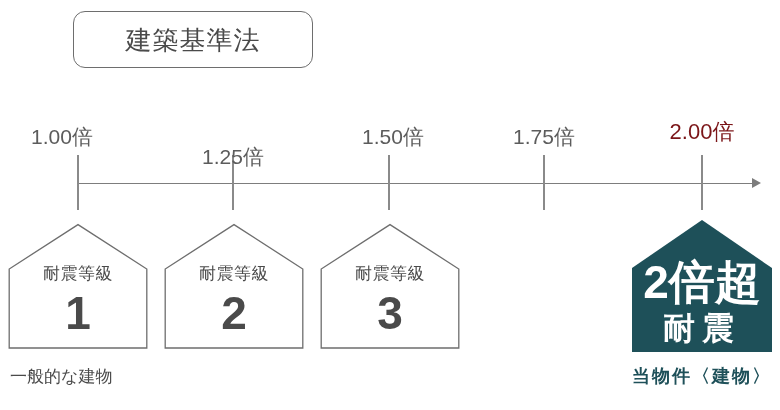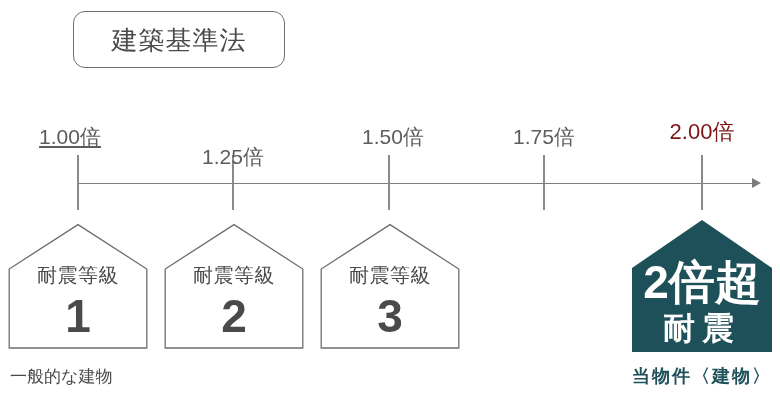--- a/index.html
+++ b/index.html
@@ -16,21 +16,21 @@
     height: 410px;
     background: #ffffff;
     overflow: hidden;
   }
 
   
   .law-badge {
     position: absolute;
     left: 73px;
     top: 11px;
-    width: 212px;
+    width: 240px;
     height: 57px;
     border: 1.4px solid #6e6e6e;
     border-radius: 12px;
     box-sizing: border-box;
     display: flex;
     align-items: center;
     justify-content: center;
   }
   .law-badge-text {
     font-size: 26px;
@@ -105,21 +105,21 @@
     width: 140px;
     height: 126px;
     display: flex;
     flex-direction: column;
     align-items: center;
     justify-content: flex-start;
     padding-top: 42px;
     box-sizing: border-box;
   }
   .house-grade-label {
-    font-size: 20px;
+    font-size: 17px;
     color: #4a4a4a;
     line-height: 1;
     letter-spacing: 0.5px;
   }
   .house-grade-number {
     font-size: 46px;
     font-weight: bold;
     color: #4a4a4a;
     line-height: 1;
     margin-top: 8px;
@@ -176,21 +176,21 @@
 
   <div class="law-badge">
     <span class="law-badge-text">建築基準法</span>
   </div>
 
   <div class="axis-line"></div>
   <div class="axis-arrow"></div>
 
   <div id="ticks-layer">
       <div class="tick" style="left: 77.3px;"></div>
-      <div class="tick-label" style="left: 70px; text-decoration: underline;">1.00倍</div>
+      <div class="tick-label" style="left: 62px;">1.00倍</div>
       <div class="tick" style="left: 232.3px;"></div>
       <div class="tick-label" style="left: 233px; margin-top: 20px;">1.25倍</div>
       <div class="tick" style="left: 388.3px;"></div>
       <div class="tick-label" style="left: 393px;">1.50倍</div>
       <div class="tick" style="left: 543.3px;"></div>
       <div class="tick-label" style="left: 544px;">1.75倍</div>
       <div class="tick tick-accent" style="left: 701.3px;"></div>
       <div class="tick-label accent" style="left: 702px;">2.00倍</div>
     </div>
 

